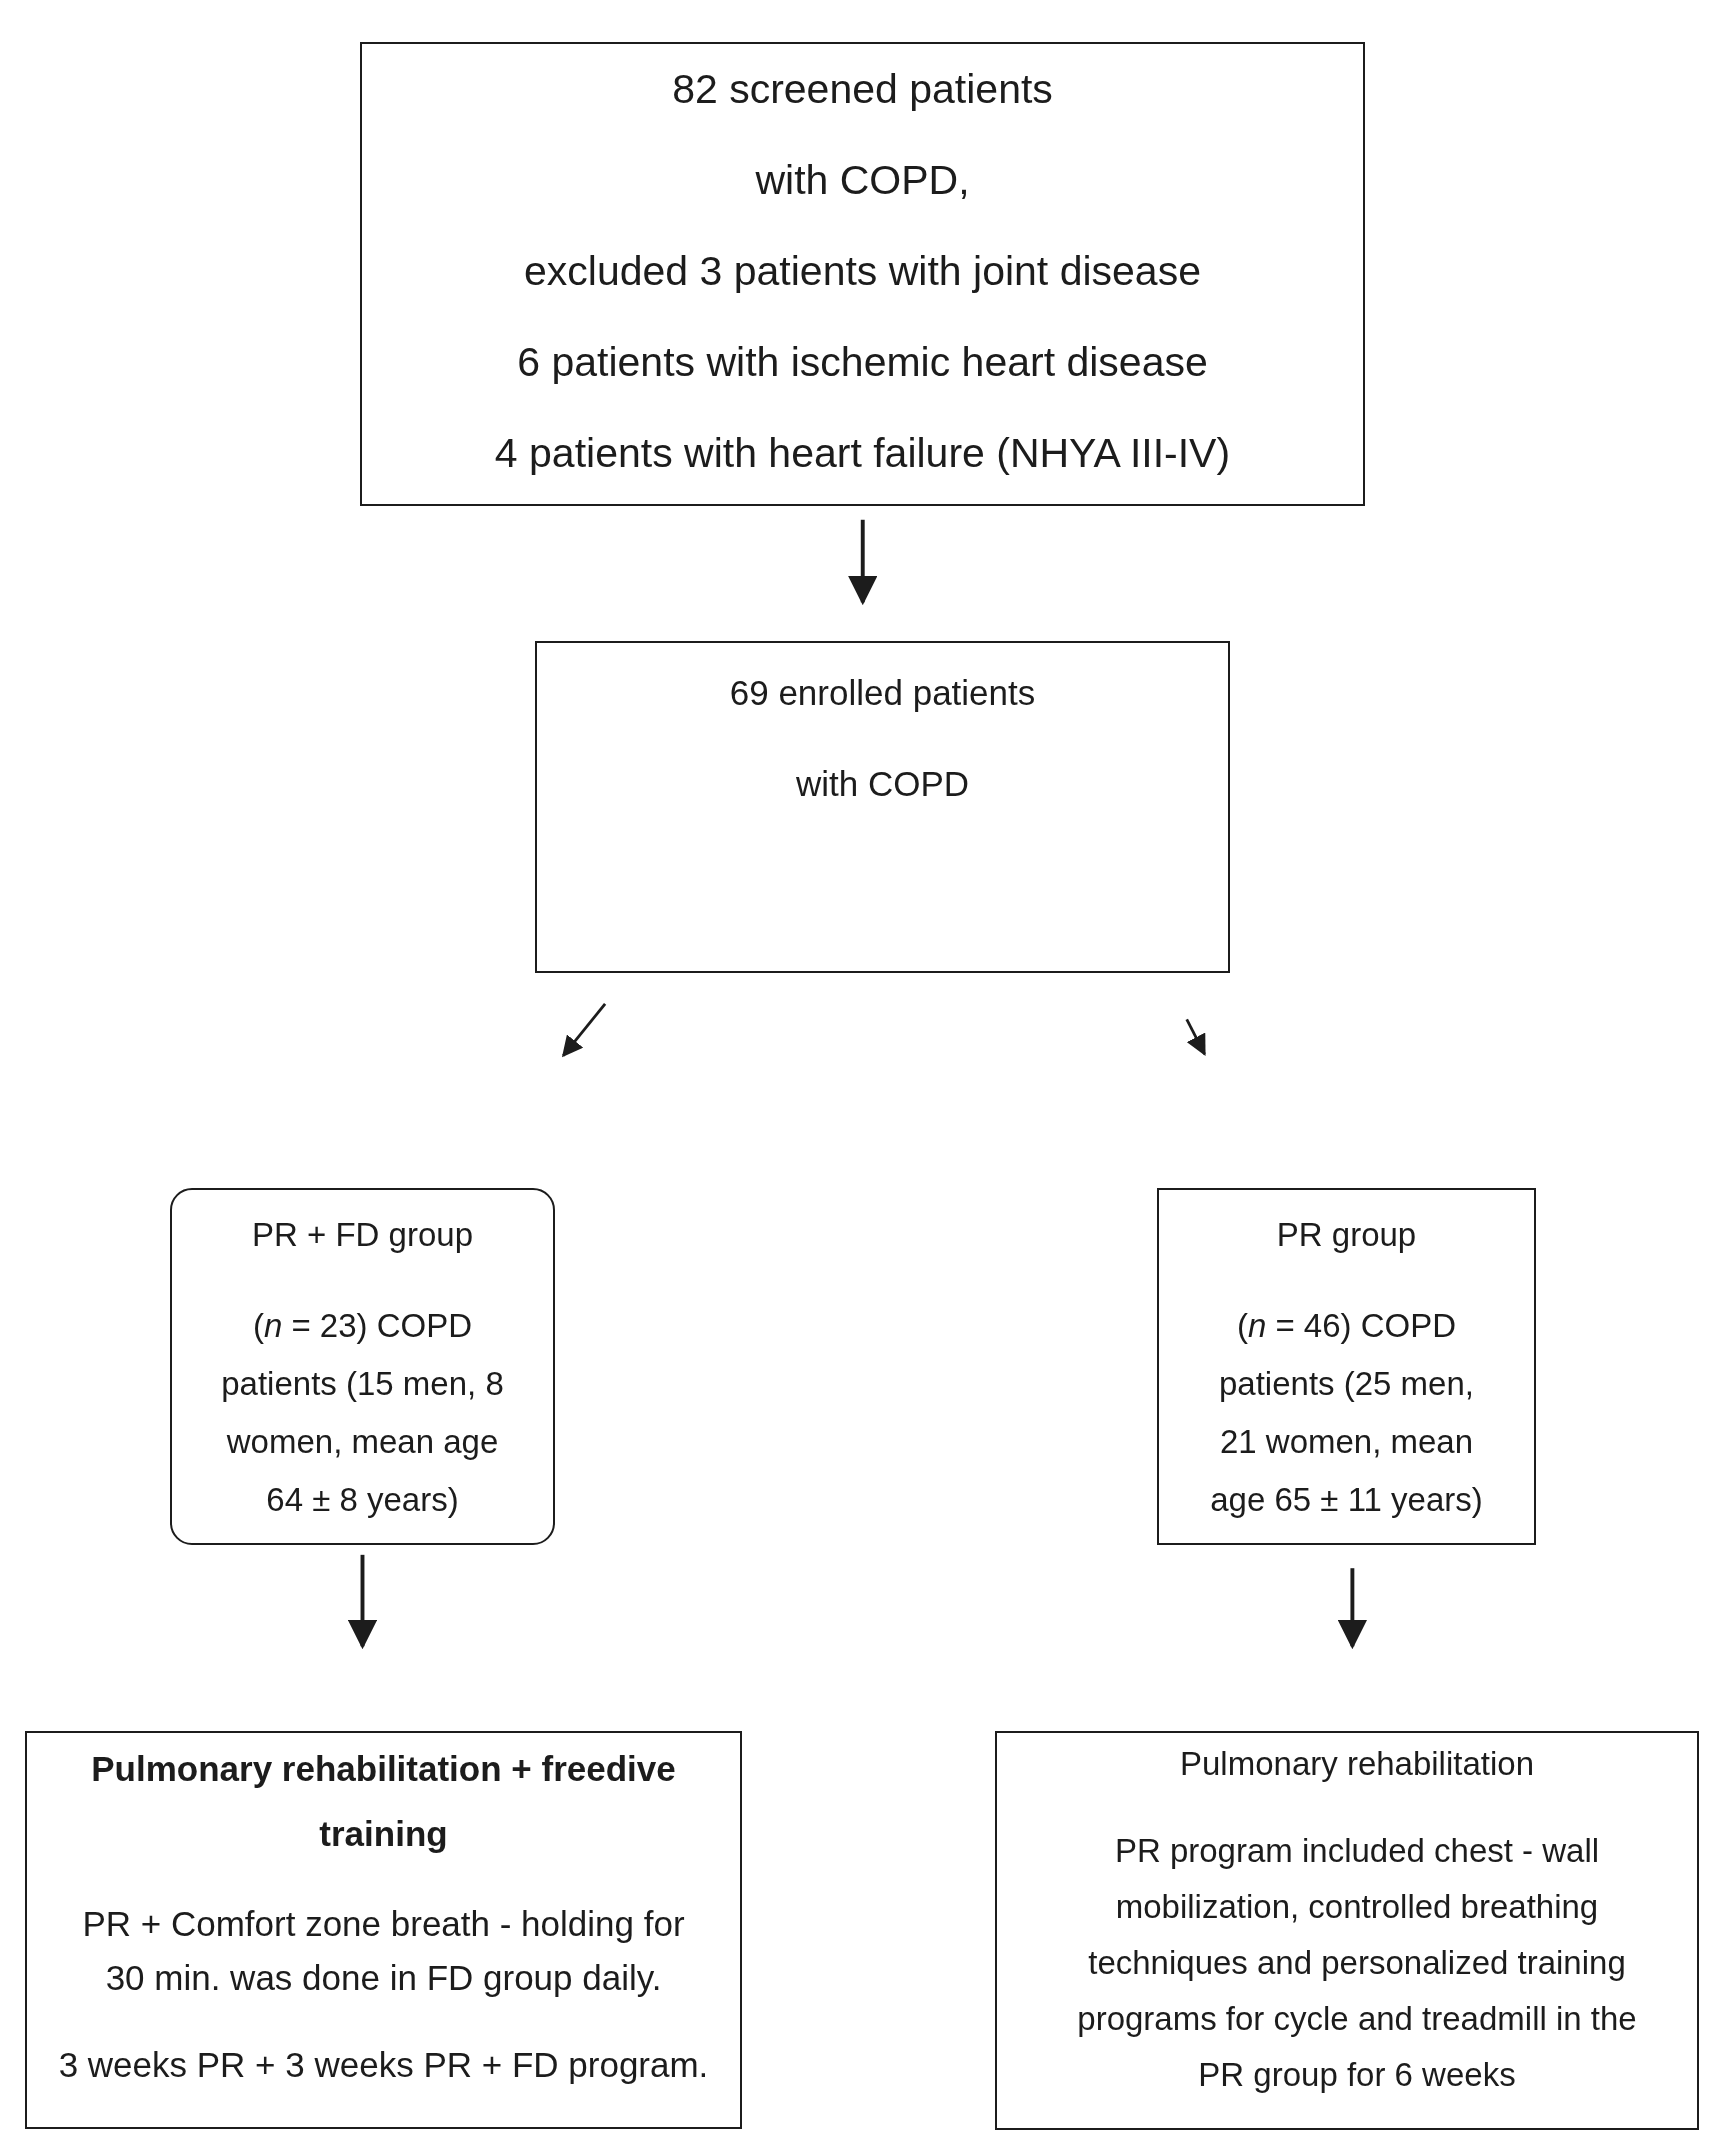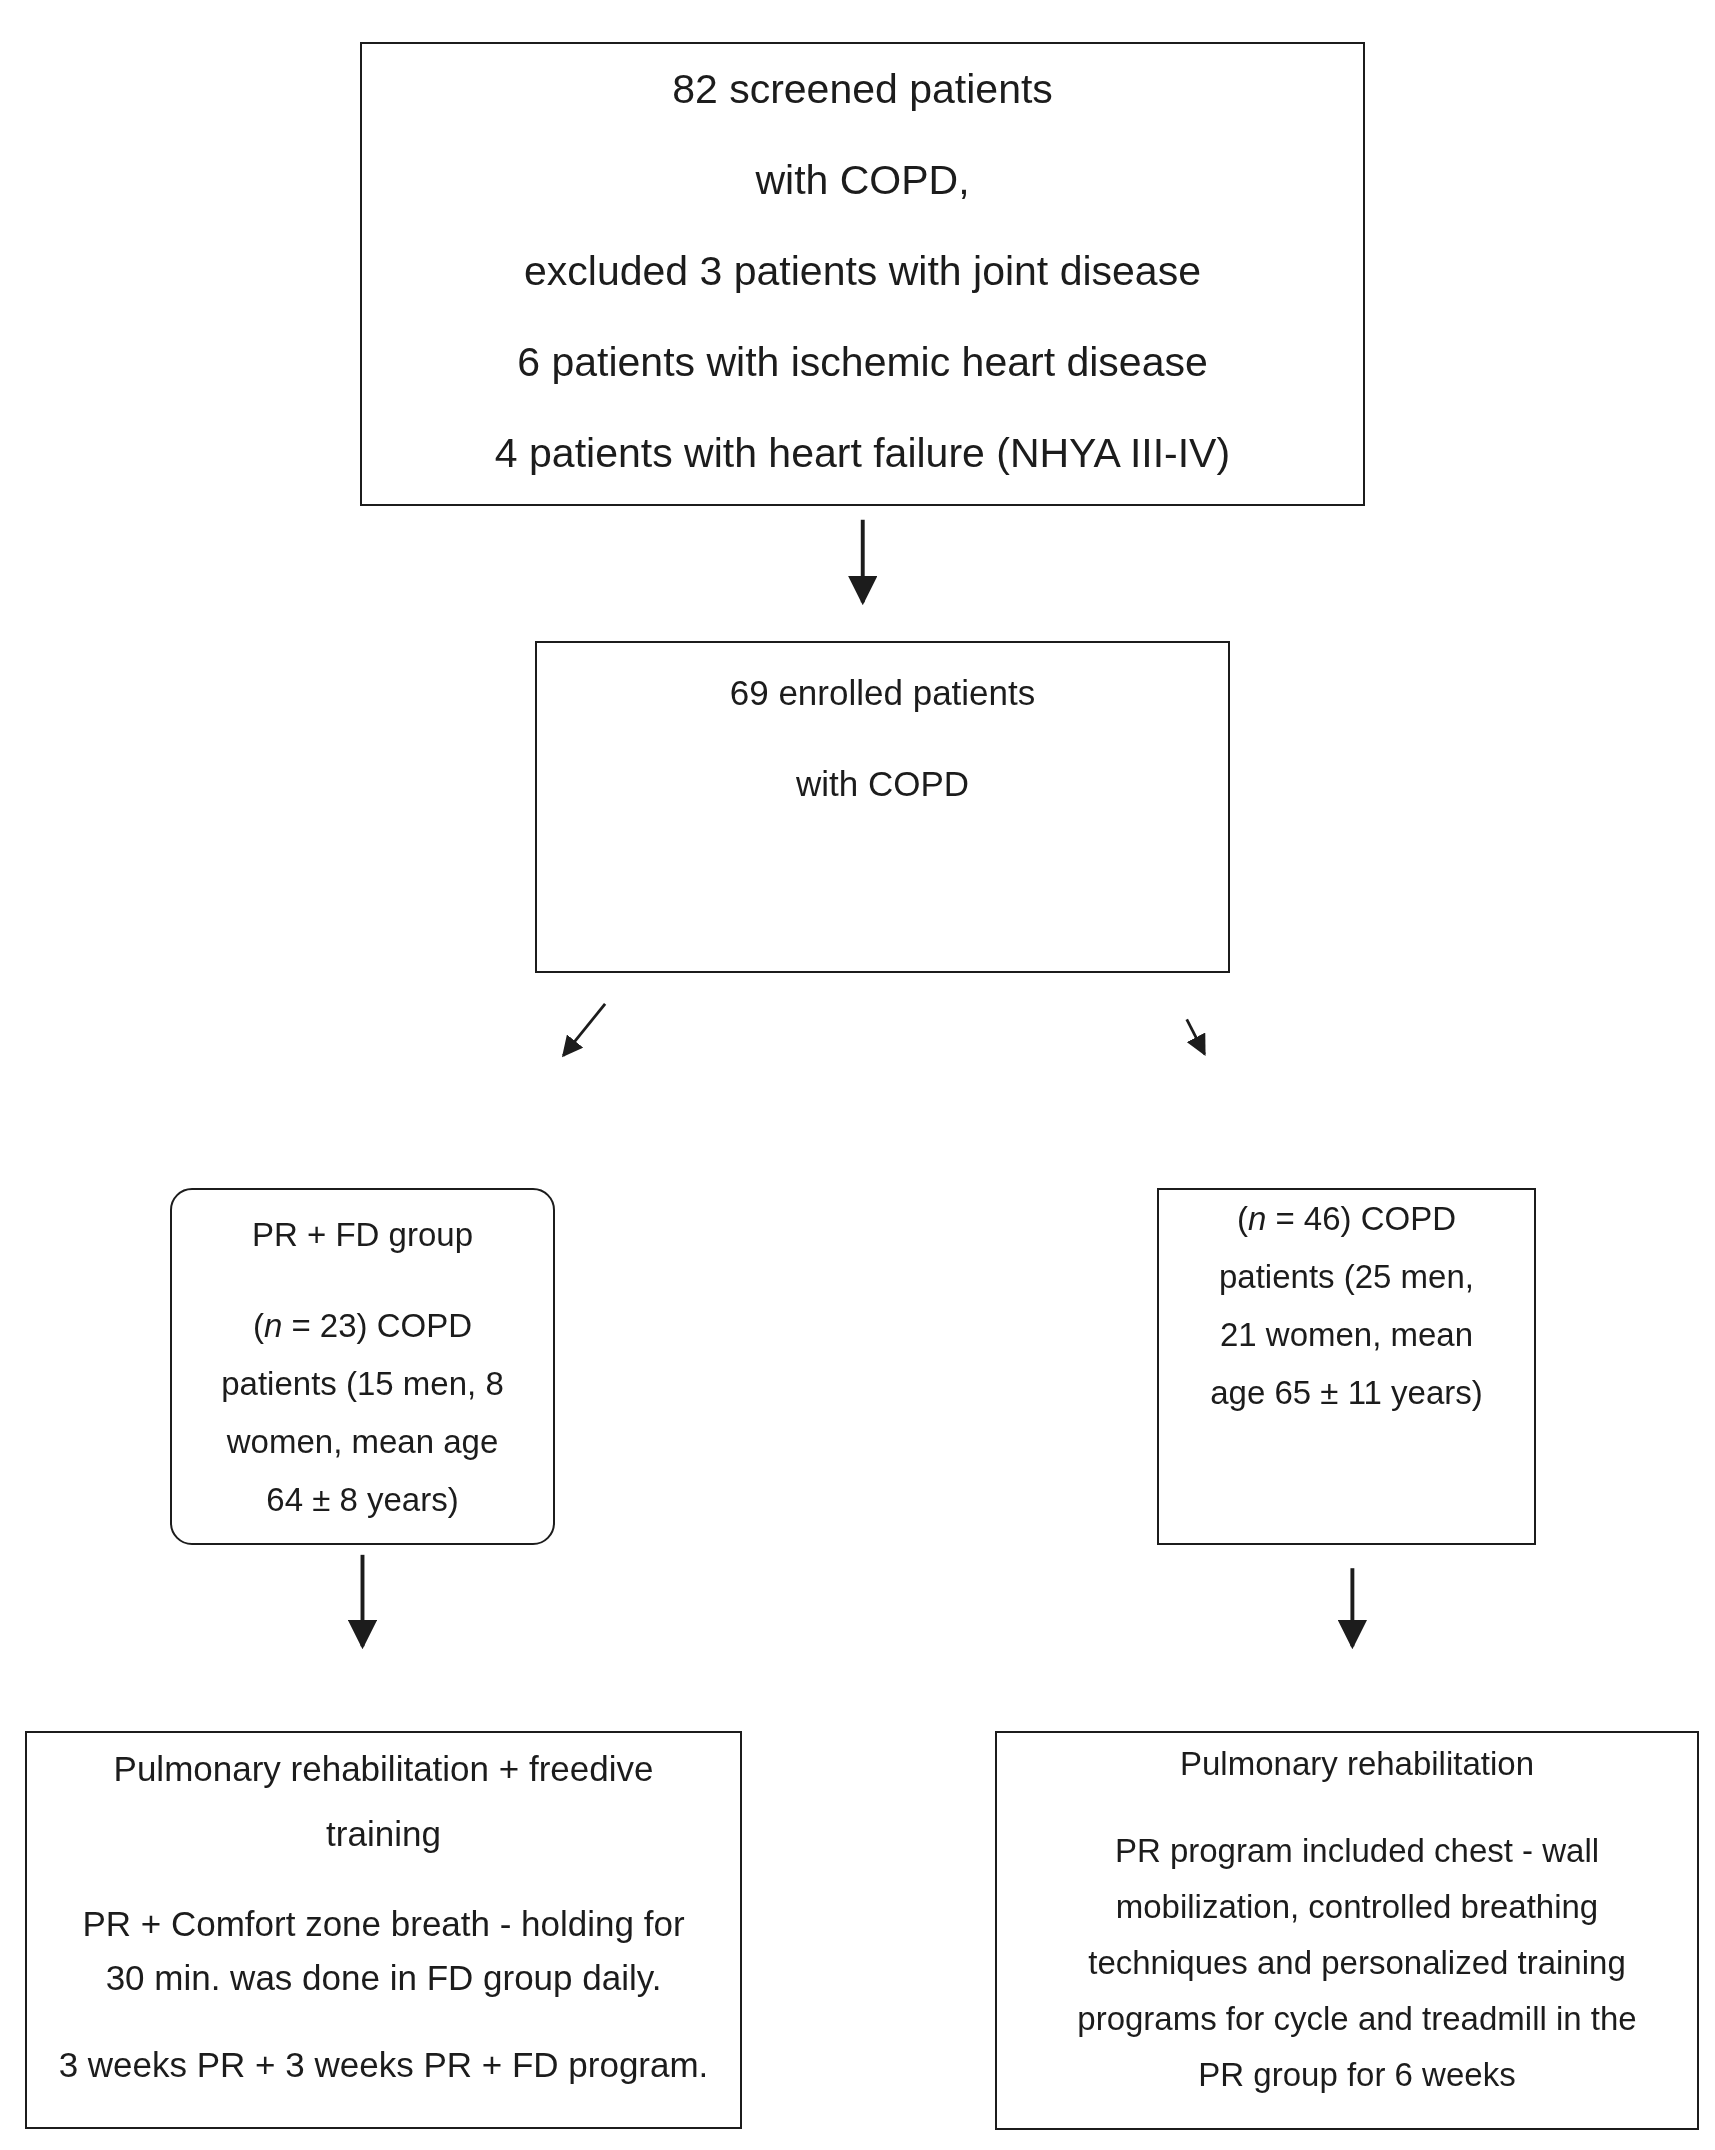--- a/index.html
+++ b/index.html
@@ -37,21 +37,21 @@
   
   .b-group { font-size: 33px; }
   .b-group .title { line-height: 58px; padding-top: 16px; margin-bottom: 33px; }
   .b-group .ln { line-height: 58px; }
   .b-prfd-group { left: 170px; top: 1188px; width: 385px; height: 357px; border-radius: 22px; }
   .b-pr-group  { left: 1157px; top: 1188px; width: 379px; height: 357px; }
   .it { font-style: italic; }
 
   
   .b-prfd-int { left: 25px; top: 1731px; width: 717px; height: 398px; font-size: 35px; padding-top: 3.3px; }
-  .b-prfd-int .title .ln { line-height: 65px; margin: 0; }
+  .b-prfd-int .title .ln { line-height: 65px; margin: 0; font-weight: bold; }
   .b-prfd-int .title { margin-bottom: 31px; }
   .b-prfd-int .para .ln { line-height: 54px; }
   .b-prfd-int .para1 { margin-bottom: 33px; }
 
   .b-pr-int { left: 995px; top: 1731px; width: 704px; height: 399px; font-size: 33px; padding-top: 2.2px; padding-left: 20px; }
   .b-pr-int .title { line-height: 57px; margin-bottom: 31px; }
   .b-pr-int .para .ln { line-height: 56px; }
 </style>
 </head>
 <body>
@@ -86,20 +86,21 @@
 
   <div class="box b-group b-prfd-group">
     <div class="title ln">PR + FD group</div>
     <div class="ln"><span>(</span><span class="it">n</span><span> = 23) COPD</span></div>
     <div class="ln">patients (15 men, 8</div>
     <div class="ln">women, mean age</div>
     <div class="ln">64 ± 8 years)</div>
   </div>
 
   <div class="box b-group b-pr-group">
+    <div class="title ln">PR group</div>
     <div class="ln"><span>(</span><span class="it">n</span><span> = 46) COPD</span></div>
     <div class="ln">patients (25 men,</div>
     <div class="ln">21 women, mean</div>
     <div class="ln">age 65 ± 11 years)</div>
   </div>
 
   <div class="box b-prfd-int">
     <div class="title">
       <div class="ln">Pulmonary rehabilitation + freedive</div>
       <div class="ln">training</div>

